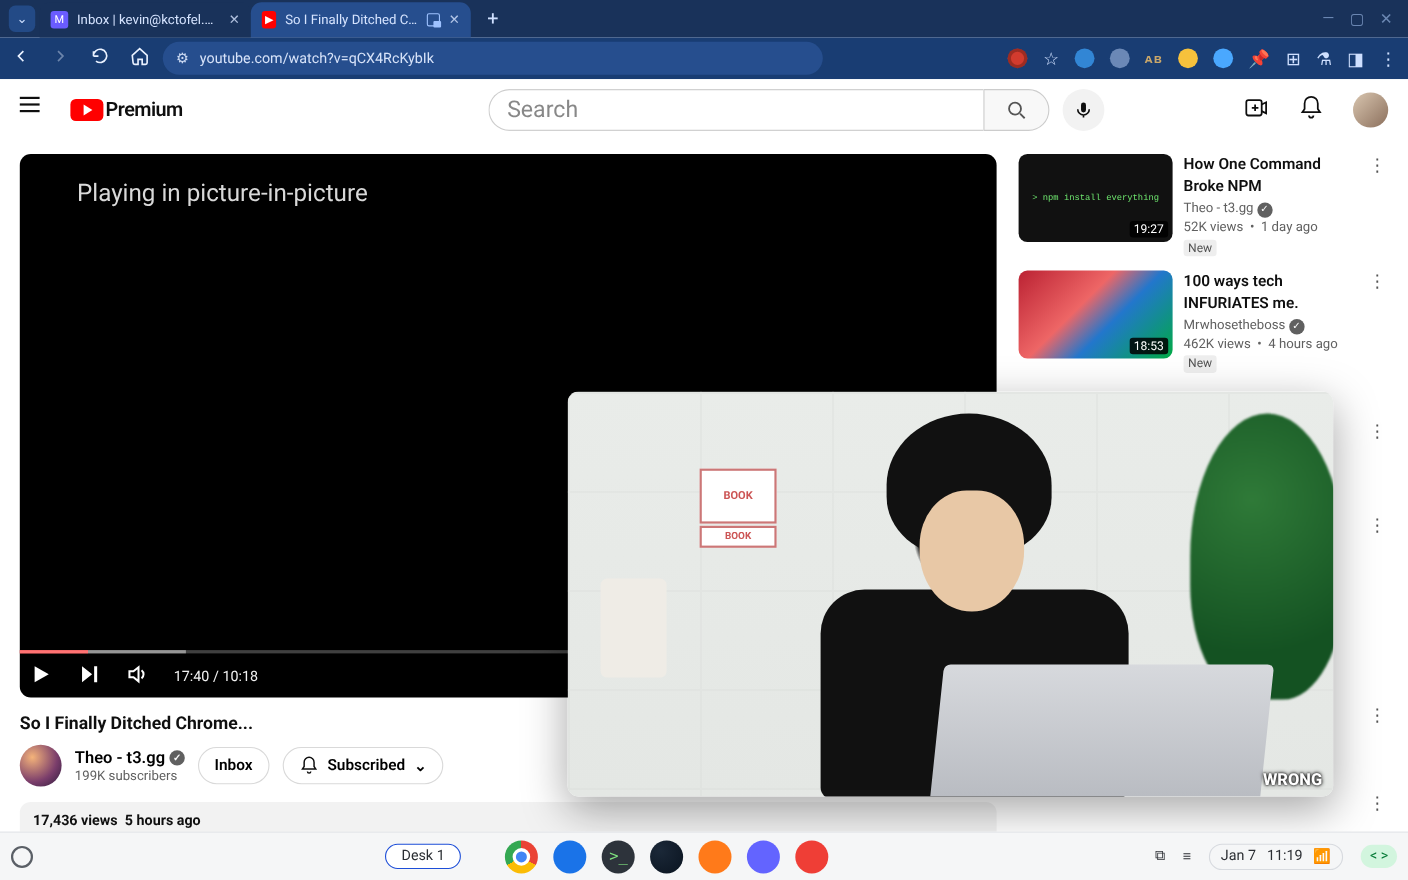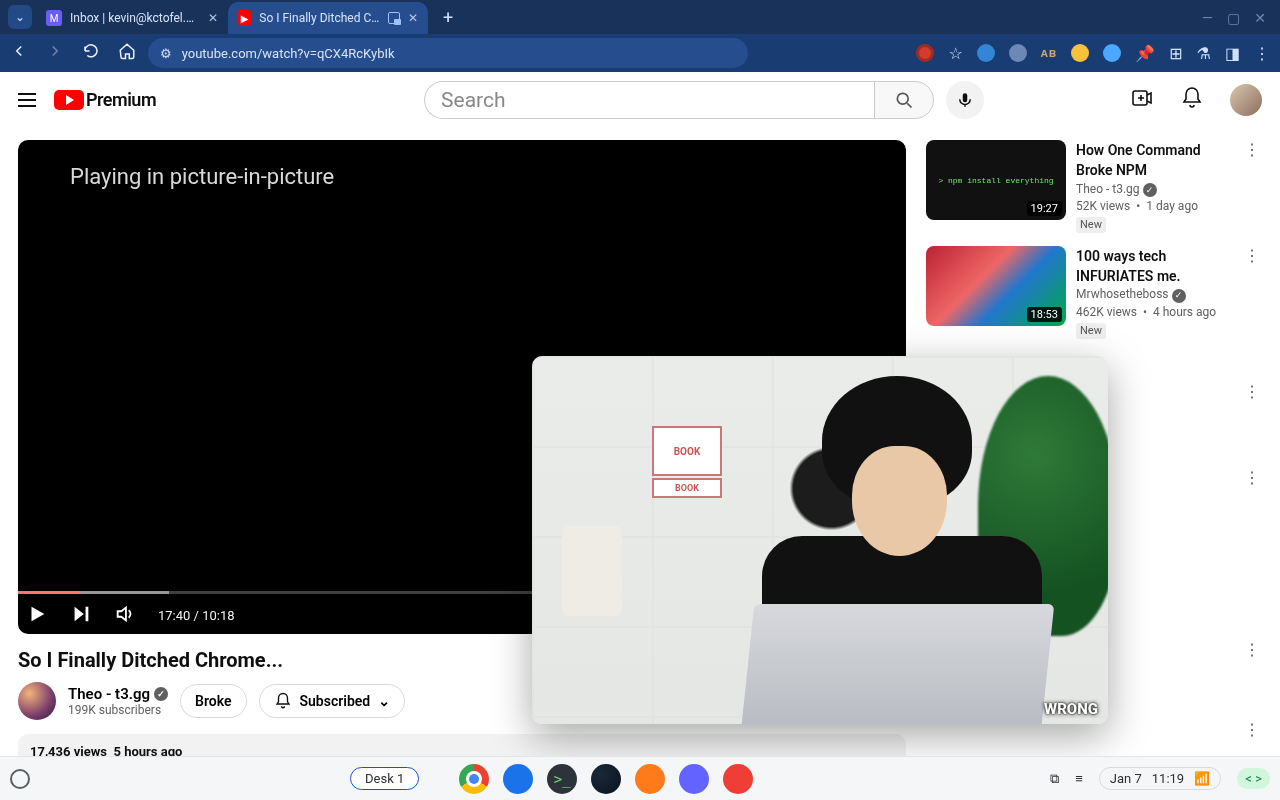--- a/index.html
+++ b/index.html
@@ -29,21 +29,21 @@
 .omnibox .url{opacity:.95}
 .ext-icons { margin-left:auto; display:flex; align-items:center; gap:14px; }
 .ext-pill{width:18px;height:18px;border-radius:50%;display:inline-block}
 .ext-red{background:#d23b2e;box-shadow:0 0 0 3px rgba(0,0,0,.25) inset}
 .ext-yellow{background:#f6c13c}
 .ext-blue{background:#4aa8ff}
 .ext-gray{background:#6b88b6}
 .ext-text{color:#caa76a;font-weight:700;font-size:12px;letter-spacing:1px}
 
 
-.yt-header { height:56px; background:#fff; display:flex; align-items:center; padding:16px 18px; gap:18px; border-bottom:1px solid rgba(0,0,0,0);}
+.yt-header { height:56px; background:#fff; display:flex; padding:16px 18px; gap:28px; border-bottom:1px solid rgba(0,0,0,0);}
 .burger{display:flex;flex-direction:column;gap:4px}
 .burger span{width:18px;height:2px;background:#0f0f0f}
 .logo { display:flex; align-items:center; gap:2px; }
 .logo .play{width:30px;height:20px;background:#ff0000;border-radius:5px;display:flex;align-items:center;justify-content:center}
 .logo .play::after{content:"";border-left:8px solid #fff;border-top:5px solid transparent;border-bottom:5px solid transparent;margin-left:2px}
 .logo .word{font-weight:600;font-size:18px;letter-spacing:-.5px;color:#0f0f0f}
 .search-wrap{margin-left:250px;display:flex;align-items:center}
 .search-box{width:450px;height:38px;border:1px solid #ccc;border-right:none;border-radius:20px 0 0 20px;padding:0 16px;color:#888;font-size:21px;display:flex;align-items:center}
 .search-btn{width:60px;height:38px;border:1px solid #ccc;border-radius:0 20px 20px 0;background:#f8f8f8;display:flex;align-items:center;justify-content:center}
 .mic-btn{margin-left:12px;width:38px;height:38px;border-radius:50%;background:#f2f2f2;display:flex;align-items:center;justify-content:center}
@@ -55,21 +55,21 @@
 .left-col{flex:0 0 888px}
 .player{width:888px;height:494px;background:#000;border-radius:10px;position:relative;color:#fff}
 .pip-msg{position:absolute;top:24px;left:52px;font-size:22px;color:#d9d9d9}
 .progress{position:absolute;bottom:40px;left:0;right:0;height:3px;background:rgba(255,255,255,.25)}
 .progress .fill{height:100%;width:7%;background:#ff0000}
 .progress .buffer{position:absolute;left:0;top:0;height:100%;width:17%;background:rgba(255,255,255,.45)}
 .controls{position:absolute;bottom:6px;left:8px;display:flex;align-items:center;gap:22px;color:#fff;font-size:13px}
 .ctrl-icon svg{width:22px;height:22px;fill:#fff}
 .timecode{opacity:.95}
 
-.video-title{font-size:20px;font-weight:700;margin:14px 0 10px 0;color:#0f0f0f}
+.video-title{font-size:16px;font-weight:700;margin:14px 0 10px 0;color:#0f0f0f}
 .meta-row{display:flex;align-items:center;gap:12px}
 .ch-avatar{width:38px;height:38px;border-radius:50%;background:radial-gradient(circle at 30% 30%,#f4b37a,#7a3d6b 60%,#2b1a3a)}
 .ch-name{font-weight:600;font-size:15px;display:flex;align-items:center;gap:4px}
 .verify{width:14px;height:14px;border-radius:50%;background:#606060;display:inline-flex;align-items:center;justify-content:center;color:#fff;font-size:9px}
 .subs{font-size:12px;color:#606060}
 .pill{height:34px;border-radius:18px;display:flex;align-items:center;padding:0 14px;font-size:14px;font-weight:600;border:1px solid #d9d9d9;background:#fff}
 .pill.sub{gap:8px}
 .like-pill{margin-left:auto}
 .desc-box{margin-top:14px;background:#f2f2f2;border-radius:10px;padding:10px 12px;font-size:13px;color:#0f0f0f;white-space:nowrap;overflow:hidden}
 .desc-box .stats{font-weight:700;margin-bottom:2px}
@@ -88,21 +88,21 @@
 .thumb.r2{background:linear-gradient(135deg,#b23,#e66 40%,#27c 60%,#0a4)}
 .dur{position:absolute;right:4px;bottom:4px;background:rgba(0,0,0,.85);color:#fff;font-size:11px;padding:1px 4px;border-radius:3px}
 .rec-meta{font-size:12px;color:#606060;line-height:1.45}
 .rec-title{font-size:14px;color:#0f0f0f;font-weight:600;display:-webkit-box;-webkit-line-clamp:2;-webkit-box-orient:vertical;overflow:hidden}
 .badge-new{display:inline-block;background:#eee;color:#555;font-size:11px;padding:0 4px;border-radius:3px;margin-top:2px}
 .rec .more{margin-left:auto;color:#555;font-size:16px;padding:0 2px}
 .side-dots{position:absolute;right:20px;color:#555;font-size:16px}
 
 
 .pip{
-  position:absolute; left:532px; top:356px; width:576px; height:368px;
+  position:absolute; left:516px; top:356px; width:696px; height:368px;
   border-radius:10px; overflow:hidden; box-shadow:0 12px 40px rgba(0,0,0,.35);
   background:
     radial-gradient(circle at 52% 36%, #1c1c1c 0 10%, transparent 11%),
     linear-gradient(#e9ece9,#e4e7e4);
 }
 .pip .shelf{position:absolute;inset:0;background:
   repeating-linear-gradient(#d9ddd9 0 2px, transparent 2px 90px),
   repeating-linear-gradient(90deg,#d9ddd9 0 2px, transparent 2px 120px);
   opacity:.35}
 .pip .book1{position:absolute;left:120px;top:70px;width:70px;height:50px;background:#fff;border:2px solid #c77; color:#c55; font-weight:700; font-size:10px; display:flex;align-items:center;justify-content:center}
@@ -261,21 +261,21 @@
 
     <div class="meta-row">
       <div class="ch-avatar"></div>
       <div>
         <div class="ch-name">
             <span>Theo - t3.gg</span>
             <span class="verify">✓</span>
           </div>
         <div class="subs">199K subscribers</div>
       </div>
-      <div class="pill">Broke</div>
+      <div class="pill">Inbox</div>
       <div class="pill sub">
         <svg viewBox="0 0 24 24" width="18" height="18" stroke="#0f0f0f" fill="none" stroke-width="1.8">
             <path d="M6 8a6 6 0 1 1 12 0v5l2 3H4l2-3zM10 19a2 2 0 0 0 4 0"></path>
           </svg>
         <span>Subscribed</span>
         <span>⌄</span>
       </div>
       <div class="pill like-pill">
         <svg viewBox="0 0 24 24" width="18" height="18" stroke="#0f0f0f" fill="none" stroke-width="1.8" style="margin-right:6px">
             <path d="M14 9V5a3 3 0 0 0-6 0l-1 6H4v9h13a3 3 0 0 0 3-3l1-5a3 3 0 0 0-3-3z"></path>

